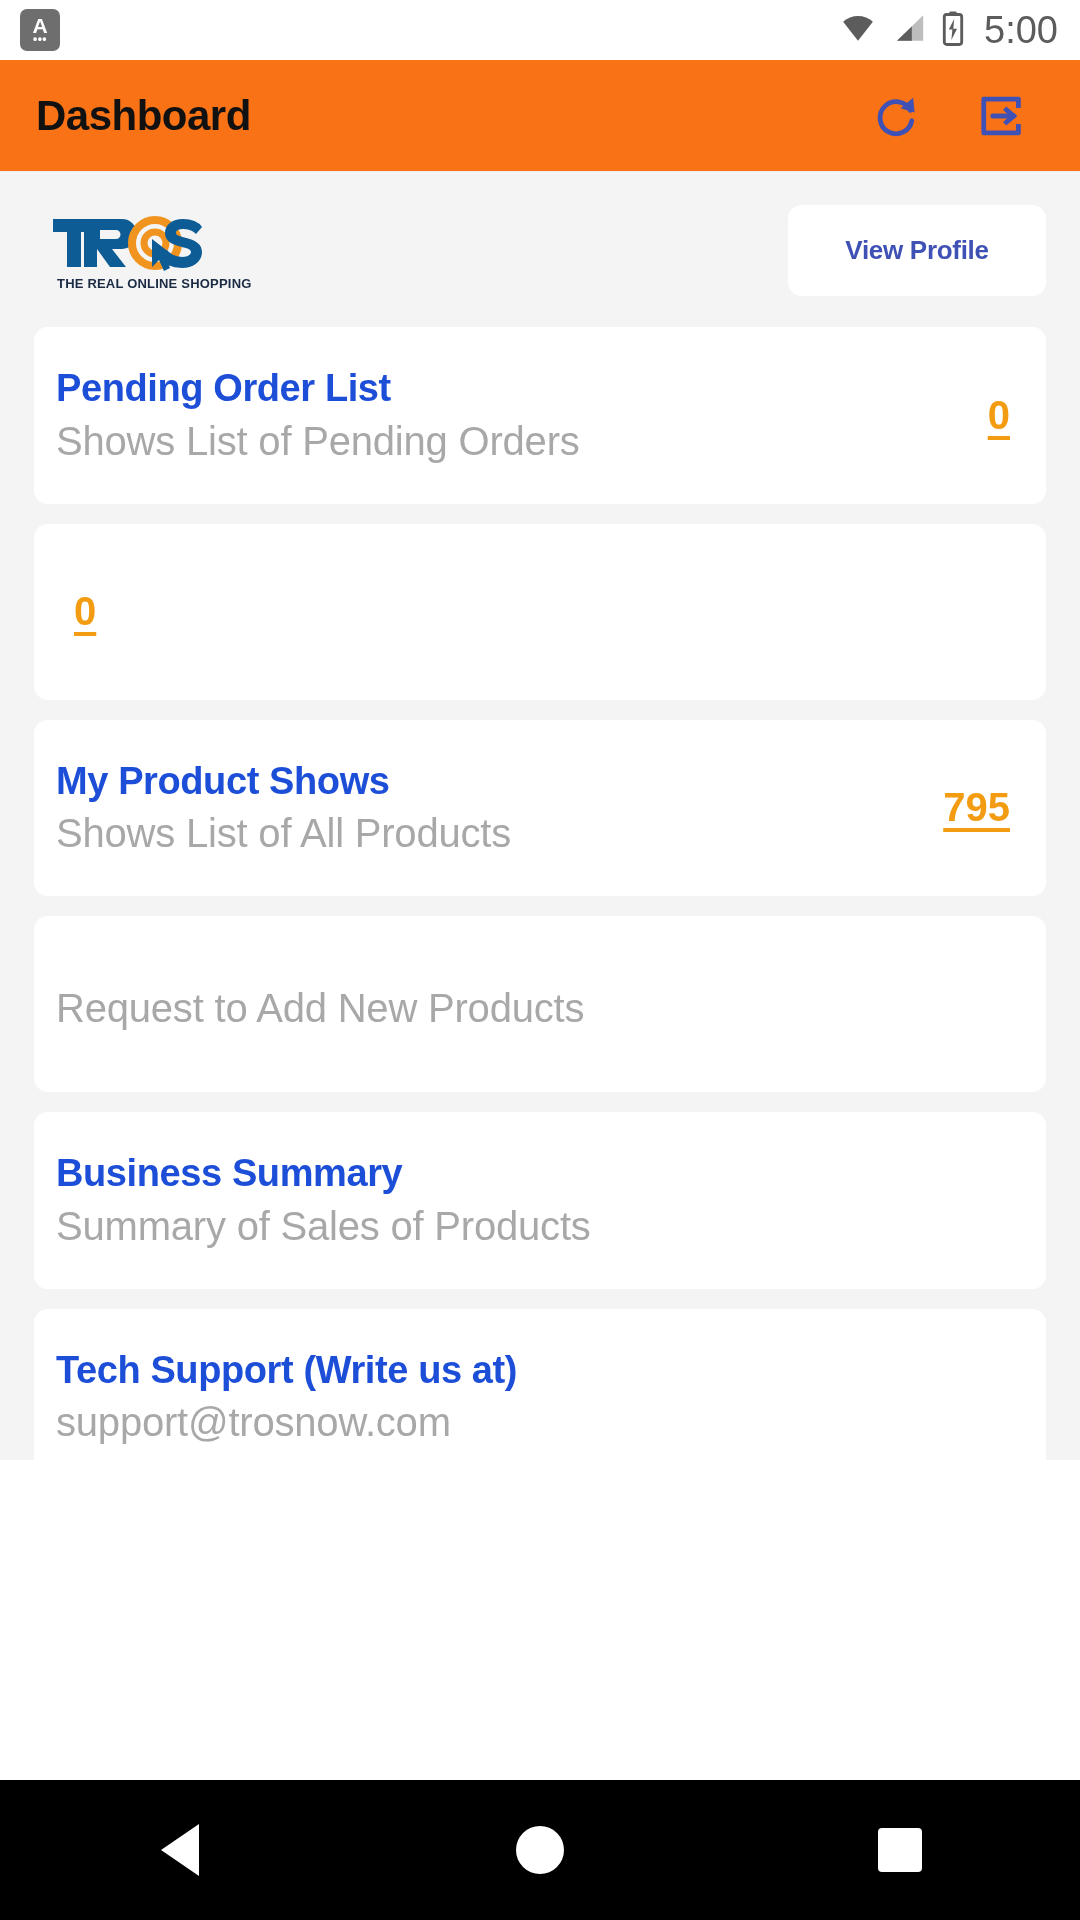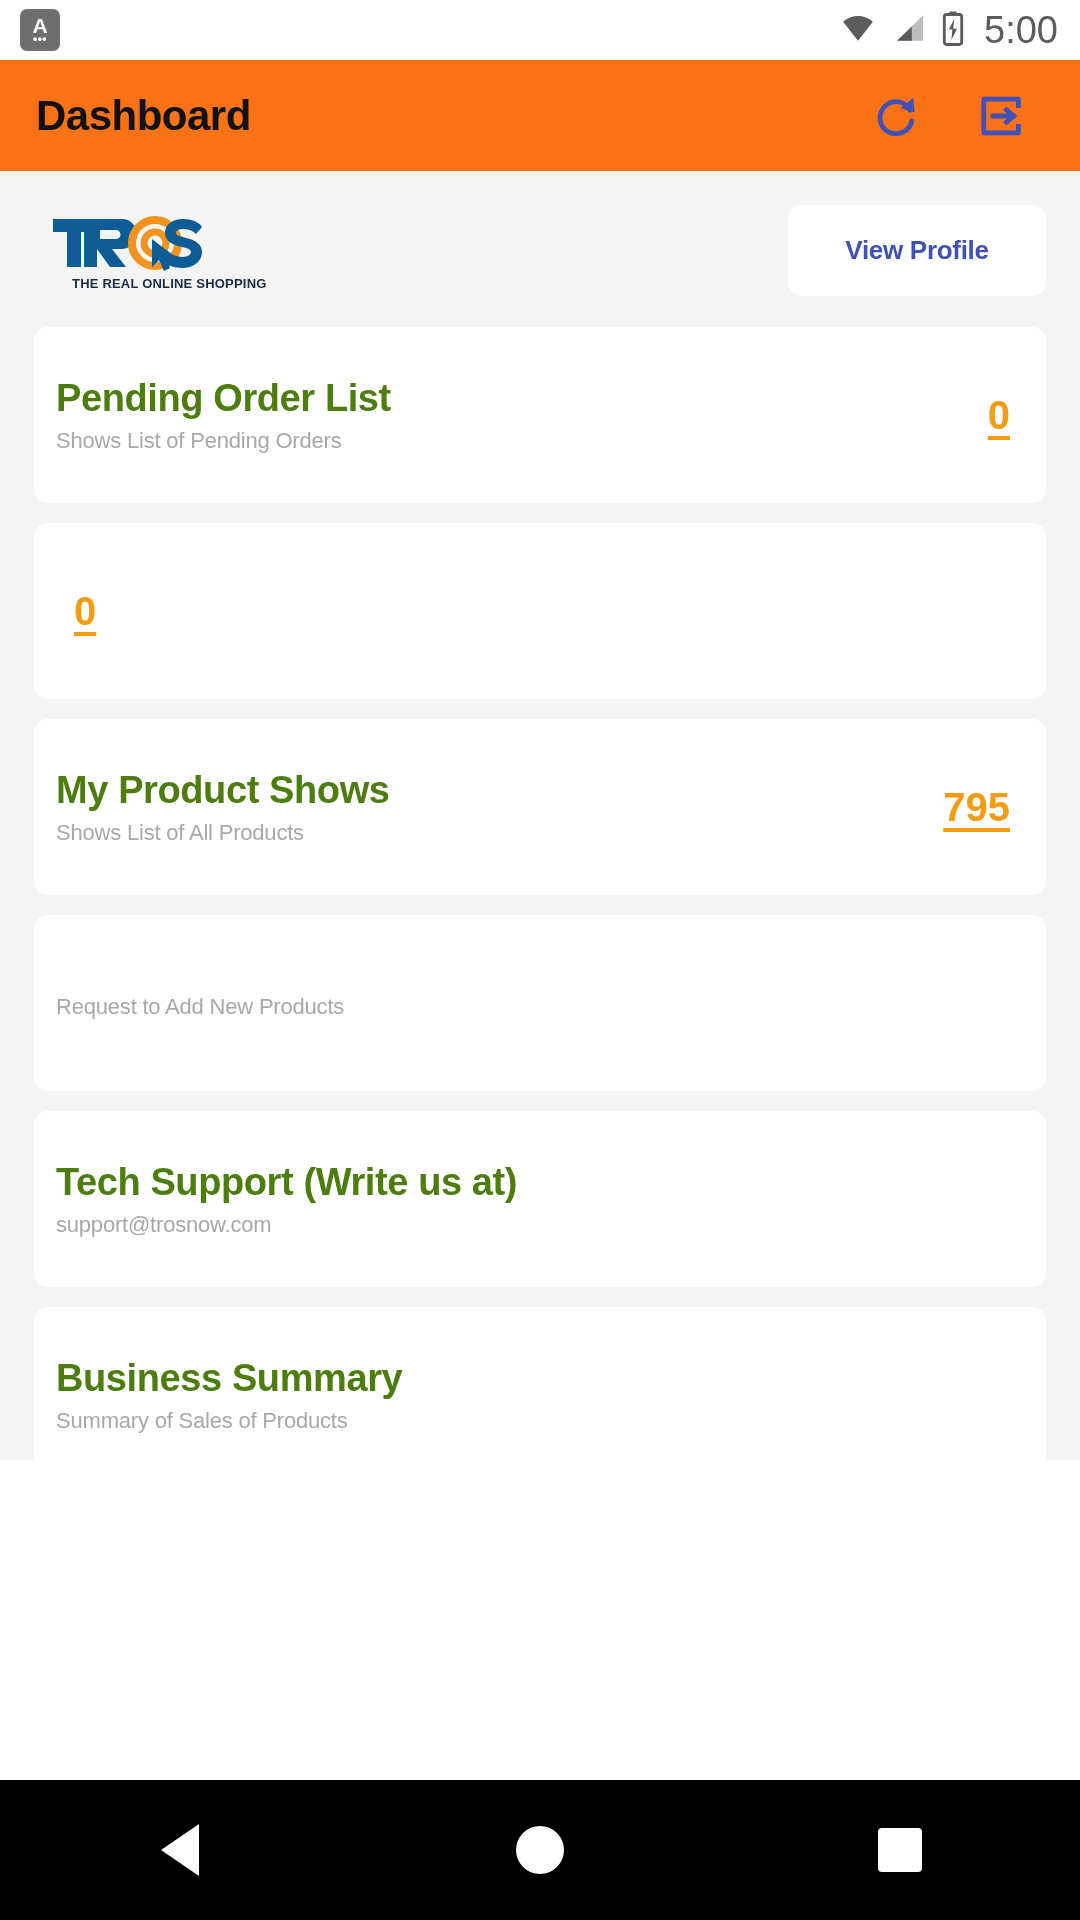--- a/index.html
+++ b/index.html
@@ -82,21 +82,21 @@
     padding:22px 34px 20px 52px;
     height:155px;
   }
   .logo-wrap { display:flex; flex-direction:column; align-items:flex-start; }
   .logo-tag {
     font-size:13px;
     font-weight:700;
     color:#1b2b44;
     letter-spacing:0.2px;
     margin-top:3px;
-    margin-left:20px;
+    margin-left:5px;
     font-family:"Liberation Sans", sans-serif;
   }
   .view-profile {
     background:#ffffff;
     border-radius:14px;
     padding:30px 42px;
     color:#3f51b5;
     font-size:26px;
     font-weight:600;
     letter-spacing:-0.3px;
@@ -114,26 +114,26 @@
     padding:40px 36px 40px 22px;
     display:flex;
     align-items:center;
     justify-content:space-between;
     cursor:pointer;
   }
   .card-text { padding-left:0; }
   .card-title {
     font-size:38px;
     font-weight:700;
-    color:#4d7c0f;
+    color:#1d4ed8;
     letter-spacing:-0.4px;
     line-height:1.12;
   }
   .card-sub {
-    font-size:22px;
+    font-size:40px;
     color:#a8a8a8;
     margin-top:8px;
     letter-spacing:-0.2px;
     line-height:1.15;
   }
   .card-count {
     font-size:40px;
     font-weight:700;
     color:#f39c12;
     text-decoration:underline;
@@ -266,30 +266,30 @@
 
     <div class="card">
       <div class="card-text">
         <div class="card-sub">Request to Add New Products</div>
       </div>
       <div class="card-count"></div>
     </div>
 
     <div class="card">
       <div class="card-text">
+        <div class="card-title">Business Summary</div>
+        <div class="card-sub">Summary of Sales of Products</div>
+      </div>
+      <div class="card-count"></div>
+    </div>
+
+    <div class="card">
+      <div class="card-text">
         <div class="card-title">Tech Support (Write us at)</div>
         <div class="card-sub">support@trosnow.com</div>
-      </div>
-      <div class="card-count"></div>
-    </div>
-
-    <div class="card">
-      <div class="card-text">
-        <div class="card-title">Business Summary</div>
-        <div class="card-sub">Summary of Sales of Products</div>
       </div>
       <div class="card-count"></div>
     </div>
 
   </div>
 </div>
 
 <div class="navbar">
   <div class="nav-btn">
     <div class="nav-back"></div>

